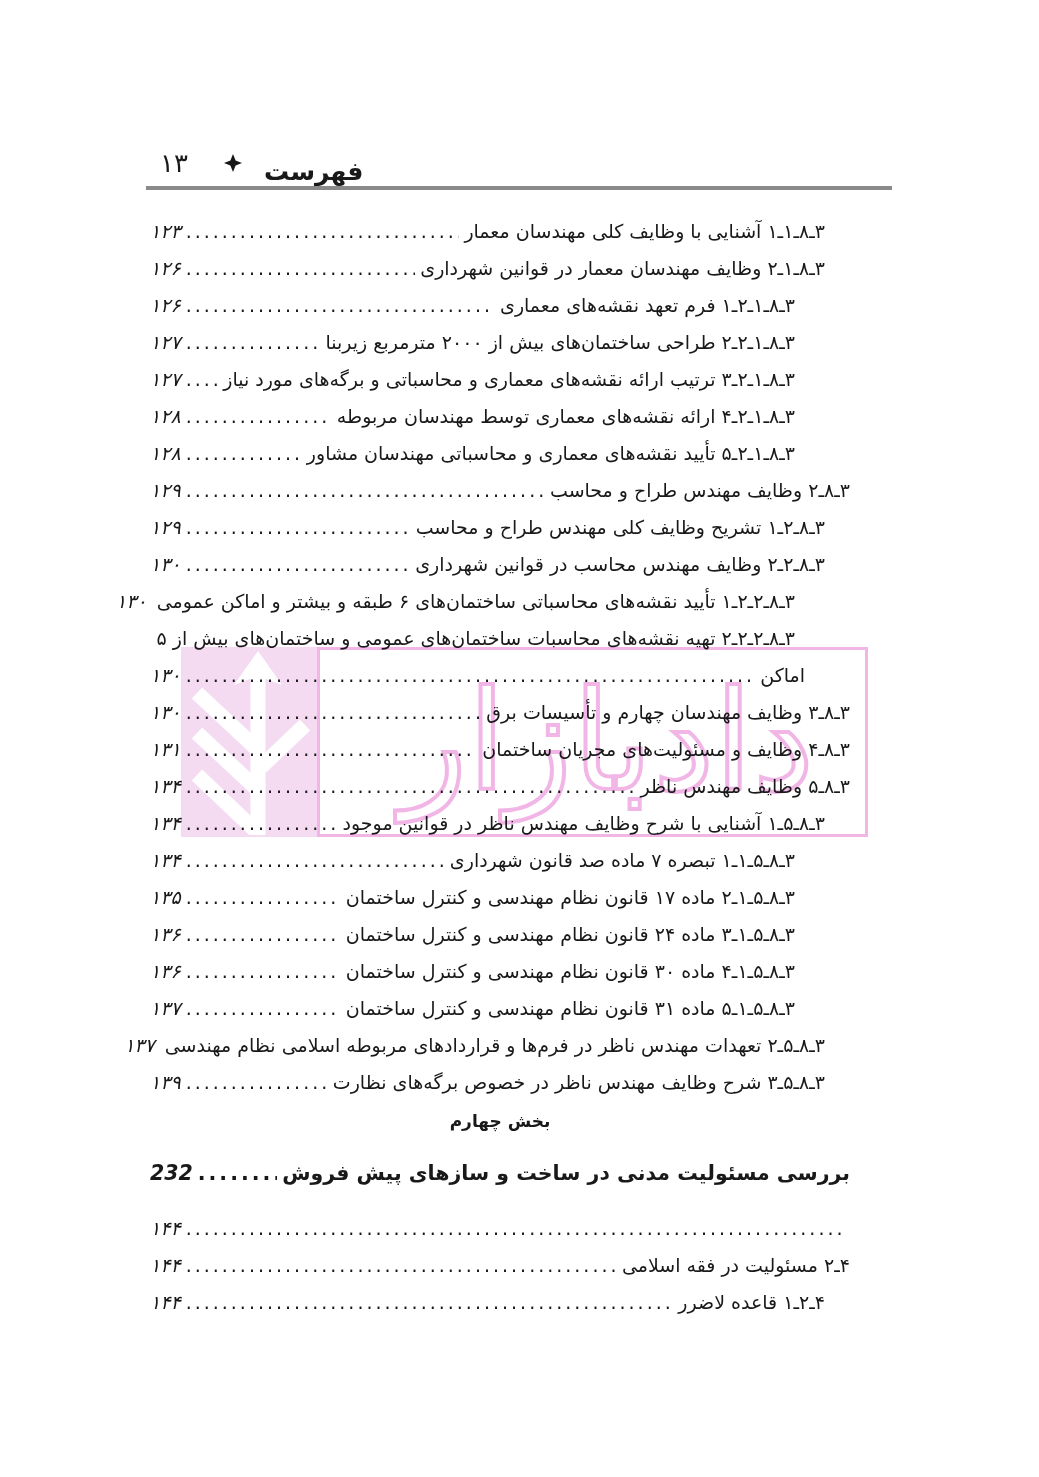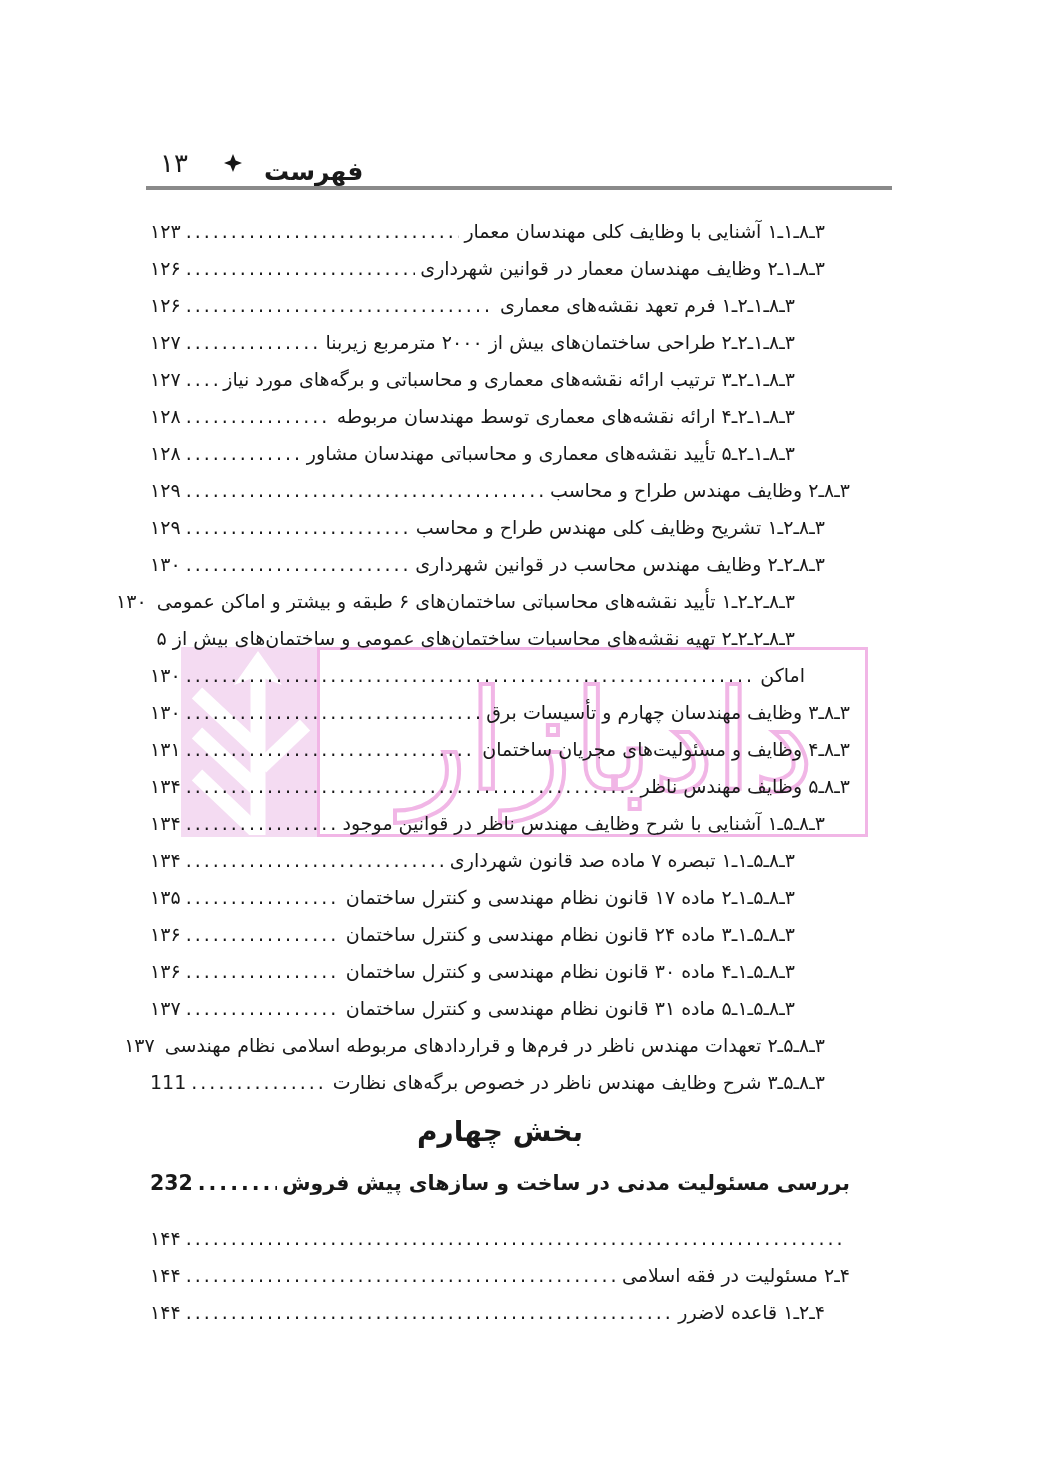--- a/index.html
+++ b/index.html
@@ -32,26 +32,26 @@
   
   #content{position:absolute;left:150px;top:213px;width:700px;z-index:1;direction:rtl;font-size:19px;}
   .row{display:flex;align-items:baseline;height:37px;line-height:37px;}
   .row .lbl{flex:0 0 auto;white-space:nowrap;}
   .row .leader{flex:1 1 auto;min-width:0;overflow:hidden;white-space:nowrap;margin:0 5px;direction:ltr;text-align:left;}
   .row .leader::before{
     content:"........................................................................................................................................................................";
     letter-spacing:3px;color:#161616;
   }
   .row.nodots .leader::before{content:"";}
-  .row .num{flex:0 0 auto;white-space:nowrap;}
+  .row .num{flex:0 0 auto;white-space:nowrap;font-style:italic;}
   .row.ind2{padding-right:25px;}
   .row.ind3{padding-right:55px;}
   .row.indc{padding-right:45px;}
   .row.bold{font-weight:bold;font-size:20.5px;}
-  #section-heading{margin-top:12px;height:37px;line-height:37px;text-align:center;font-weight:bold;font-size:28px;}
+  #section-heading{margin-top:2px;height:37px;line-height:37px;text-align:center;font-weight:bold;font-size:17px;}
   #featured-wrap{margin-top:15px;}
   #list2{margin-top:18px;}
 </style>
 </head>
 <body>
 
 <div id="page">
 
   <div id="watermark">
     <div id="wm-logo-box">
@@ -197,21 +197,21 @@
     <span class="num">۱۳۷</span>
   </div>
         <div class="row ind2">
     <span class="lbl">۳ـ۸ـ۵ـ۲ تعهدات مهندس ناظر در فرم‌ها و قراردادهای مربوطه اسلامی نظام مهندسی</span>
     <span class="leader"></span>
     <span class="num">۱۳۷</span>
   </div>
         <div class="row ind2">
     <span class="lbl">۳ـ۸ـ۵ـ۳ شرح وظایف مهندس ناظر در خصوص برگه‌های نظارت</span>
     <span class="leader"></span>
-    <span class="num">111</span>
+    <span class="num">۱۳۹</span>
   </div>
       </div>
     <div id="section-heading">بخش چهارم</div>
     <div id="featured-wrap">
         <div class="row bold">
     <span class="lbl">بررسی مسئولیت مدنی  در ساخت و سازهای پیش فروش</span>
     <span class="leader"></span>
     <span class="num">232</span>
   </div>
       </div>

